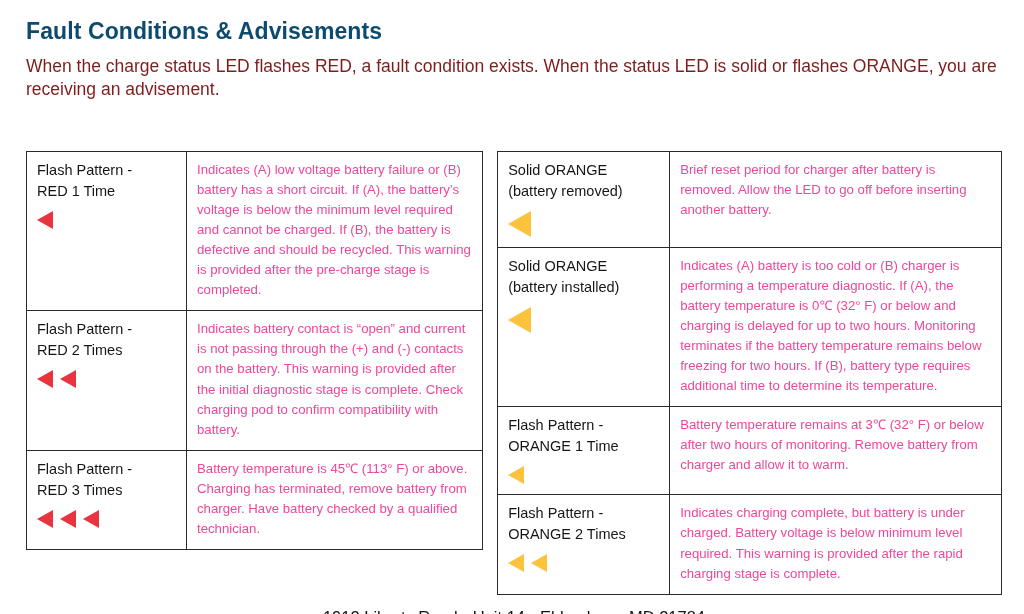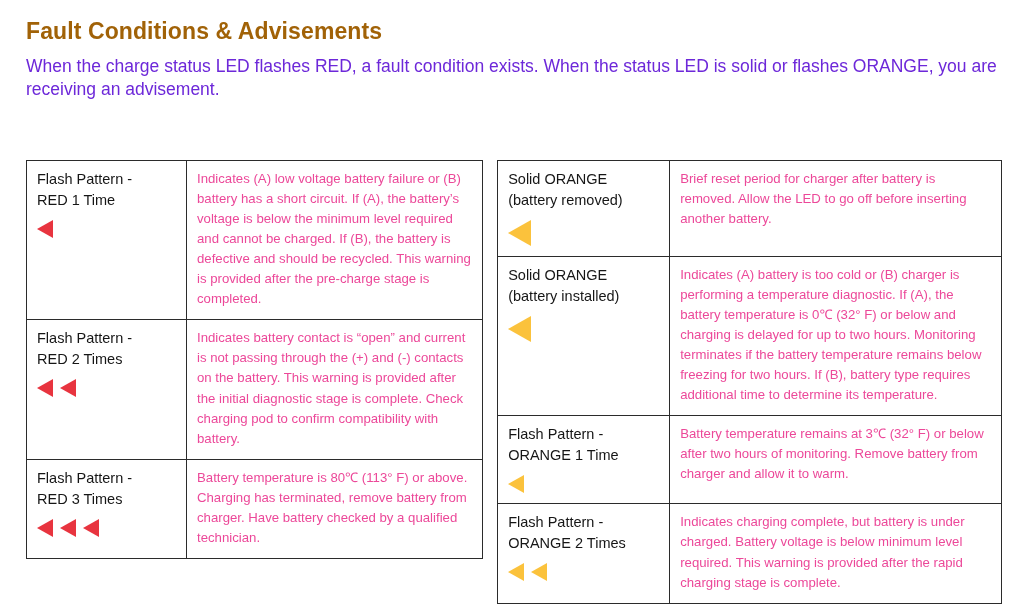--- a/index.html
+++ b/index.html
@@ -19,27 +19,27 @@
     width: 1024px;
     height: 614px;
     box-sizing: border-box;
     padding: 18px 22px 6px 26px;
   }
   .title {
     font-size: 23px;
     font-weight: bold;
     letter-spacing: 0.1px;
     margin: 0 0 10px 0;
-    color: #a16207;
+    color: #0c4a6e;
   }
   .intro {
     font-size: 17.5px;
     line-height: 1.34;
-    margin: 0 0 14px 0;
-    color: #6d28d9;
+    margin: 0 0 5px 0;
+    color: #7f1d1d;
     max-width: 975px;
   }
   .tables {
     display: flex;
     gap: 14px;
     align-items: flex-start;
   }
   table.fault {
     border-collapse: collapse;
     table-layout: fixed;
@@ -141,21 +141,21 @@
           <td class="col-pattern-l">
             <div class="pattern-text">Flash Pattern -
 RED 3 Times</div>
             <div class="leds">
               <span class="led red"></span>
               <span class="led red"></span>
               <span class="led red"></span>
             </div>
           </td>
           <td>
-            <div class="desc">Battery temperature is 80℃ (113° F) or above. Charging has terminated, remove battery from charger. Have battery checked by a qualified technician.</div>
+            <div class="desc">Battery temperature is 45℃ (113° F) or above. Charging has terminated, remove battery from charger. Have battery checked by a qualified technician.</div>
           </td>
         </tr>
       </tbody>
     </table>
 
     <table class="fault right">
       <tbody>
         <tr>
           <td class="col-pattern-r">
             <div class="pattern-text">Solid ORANGE

